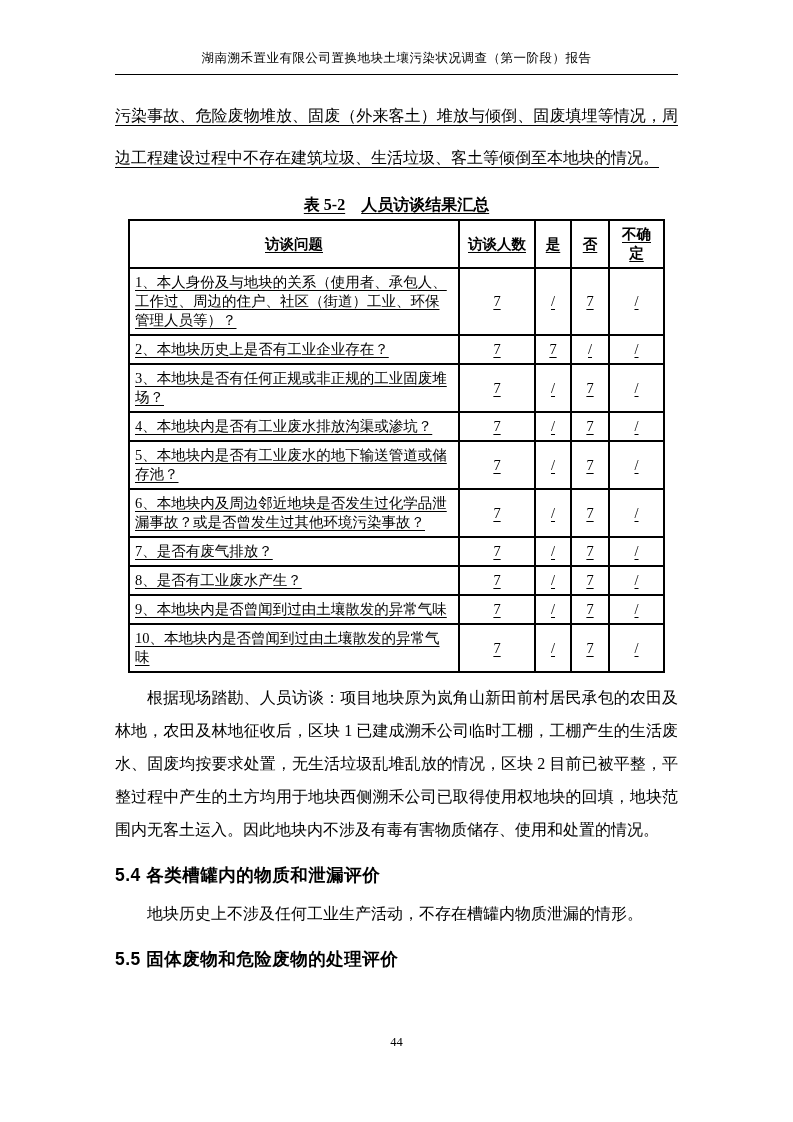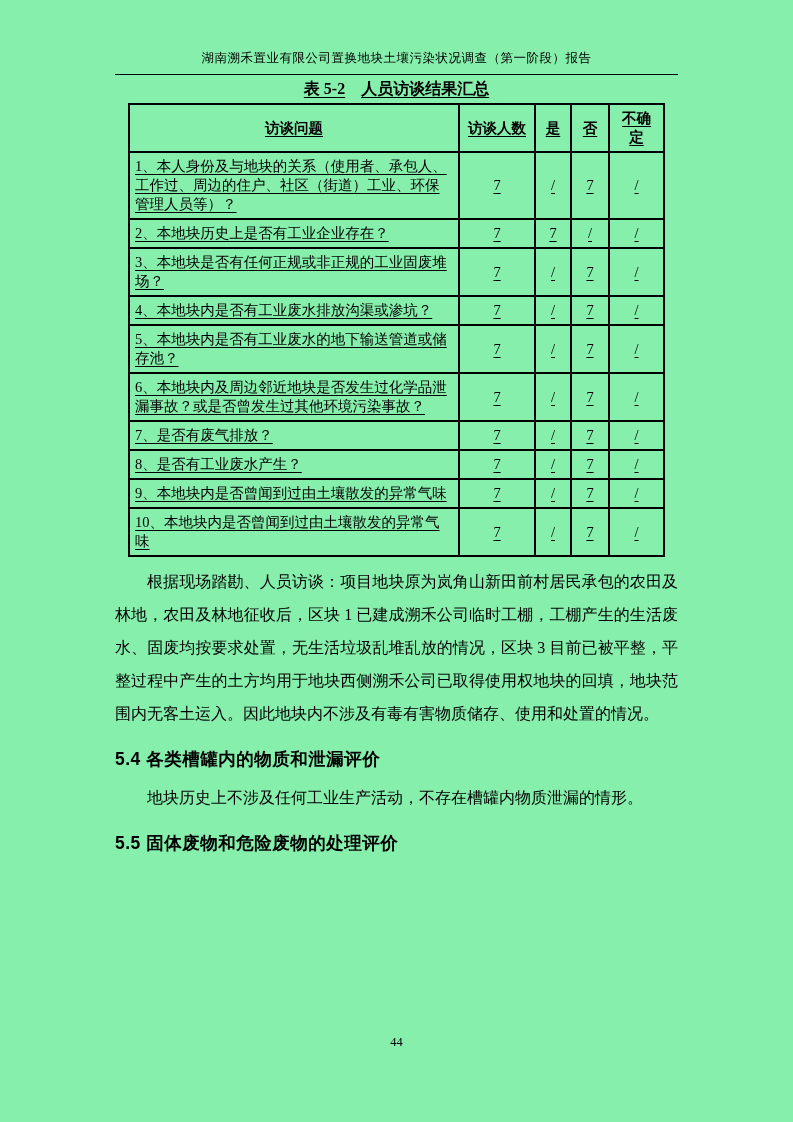--- a/index.html
+++ b/index.html
@@ -1,21 +1,21 @@
 <!DOCTYPE html>
 <html><head>
 <meta charset="utf-8">
 <style>
   html, body { margin: 0; padding: 0; background: #888; }
   .page {
     position: relative;
     width: 793px;
     height: 1122px;
     margin: 0 auto;
-    background: #86efac;
+    background: #ffffff;
     color: #000000;
     font-family: "Liberation Serif", serif;
     overflow: hidden;
     box-sizing: border-box;
   }
   .content {
     position: absolute;
     left: 115px;
     top: 0;
     width: 563px;
@@ -106,20 +106,21 @@
   }
 </style>
 </head>
 <body>
 
 <div class="page">
   <div class="content">
 
     <div class="doc-header">湖南溯禾置业有限公司置换地块土壤污染状况调查（第一阶段）报告</div>
 
+    <p class="intro-para">污染事故、危险废物堆放、固废（外来客土）堆放与倾倒、固废填埋等情况，周边工程建设过程中不存在建筑垃圾、生活垃圾、客土等倾倒至本地块的情况。</p>
 
     <div class="table-caption">
       <span class="cap-label">表 5-2</span><span class="cap-title">人员访谈结果汇总</span>
     </div>
 
     <table class="interview">
       <colgroup>
         <col class="c-q">
           <col class="c-cnt">
           <col class="c-yes">
@@ -202,21 +203,21 @@
         <tr>
           <td class="q">10、本地块内是否曾闻到过由土壤散发的异常气味</td>
           <td class="v">7</td>
           <td class="v">/</td>
           <td class="v">7</td>
           <td class="v">/</td>
         </tr>
       </tbody>
     </table>
 
-    <p class="body-para">根据现场踏勘、人员访谈：项目地块原为岚角山新田前村居民承包的农田及林地，农田及林地征收后，区块 1 已建成溯禾公司临时工棚，工棚产生的生活废水、固废均按要求处置，无生活垃圾乱堆乱放的情况，区块 3 目前已被平整，平整过程中产生的土方均用于地块西侧溯禾公司已取得使用权地块的回填，地块范围内无客土运入。因此地块内不涉及有毒有害物质储存、使用和处置的情况。</p>
+    <p class="body-para">根据现场踏勘、人员访谈：项目地块原为岚角山新田前村居民承包的农田及林地，农田及林地征收后，区块 1 已建成溯禾公司临时工棚，工棚产生的生活废水、固废均按要求处置，无生活垃圾乱堆乱放的情况，区块 2 目前已被平整，平整过程中产生的土方均用于地块西侧溯禾公司已取得使用权地块的回填，地块范围内无客土运入。因此地块内不涉及有毒有害物质储存、使用和处置的情况。</p>
 
     <h2 class="section-heading">5.4 各类槽罐内的物质和泄漏评价</h2>
     <p class="body-para">地块历史上不涉及任何工业生产活动，不存在槽罐内物质泄漏的情形。</p>
 
     <h2 class="section-heading">5.5 固体废物和危险废物的处理评价</h2>
 
   </div>
 
   <div class="page-number">44</div>
 </div>

